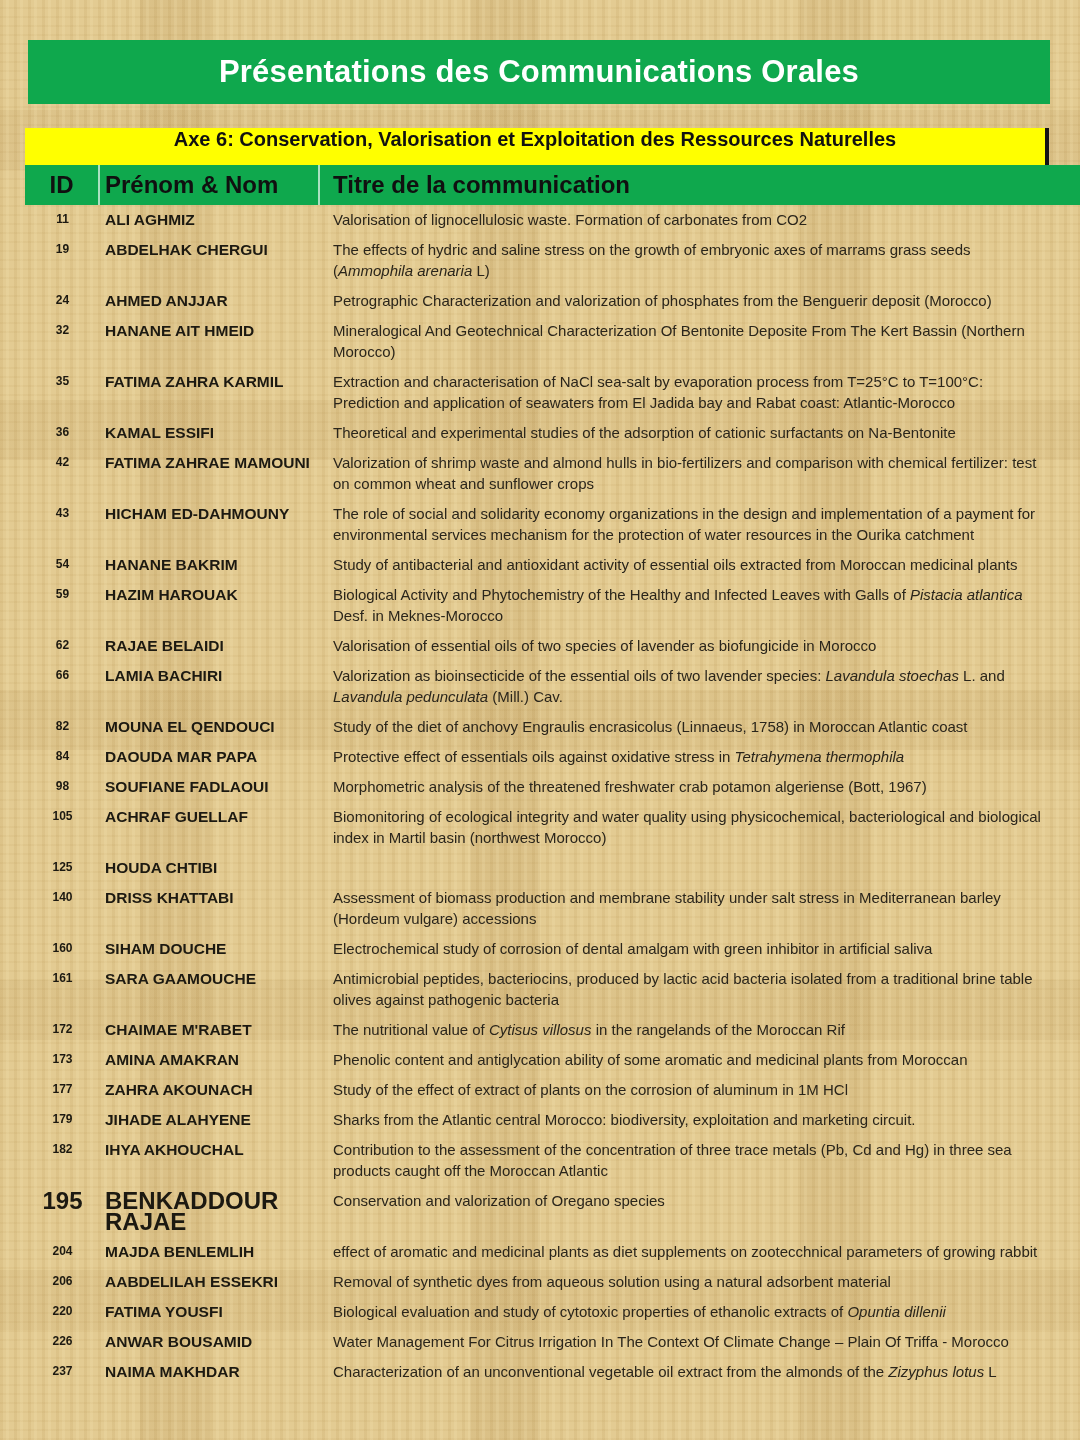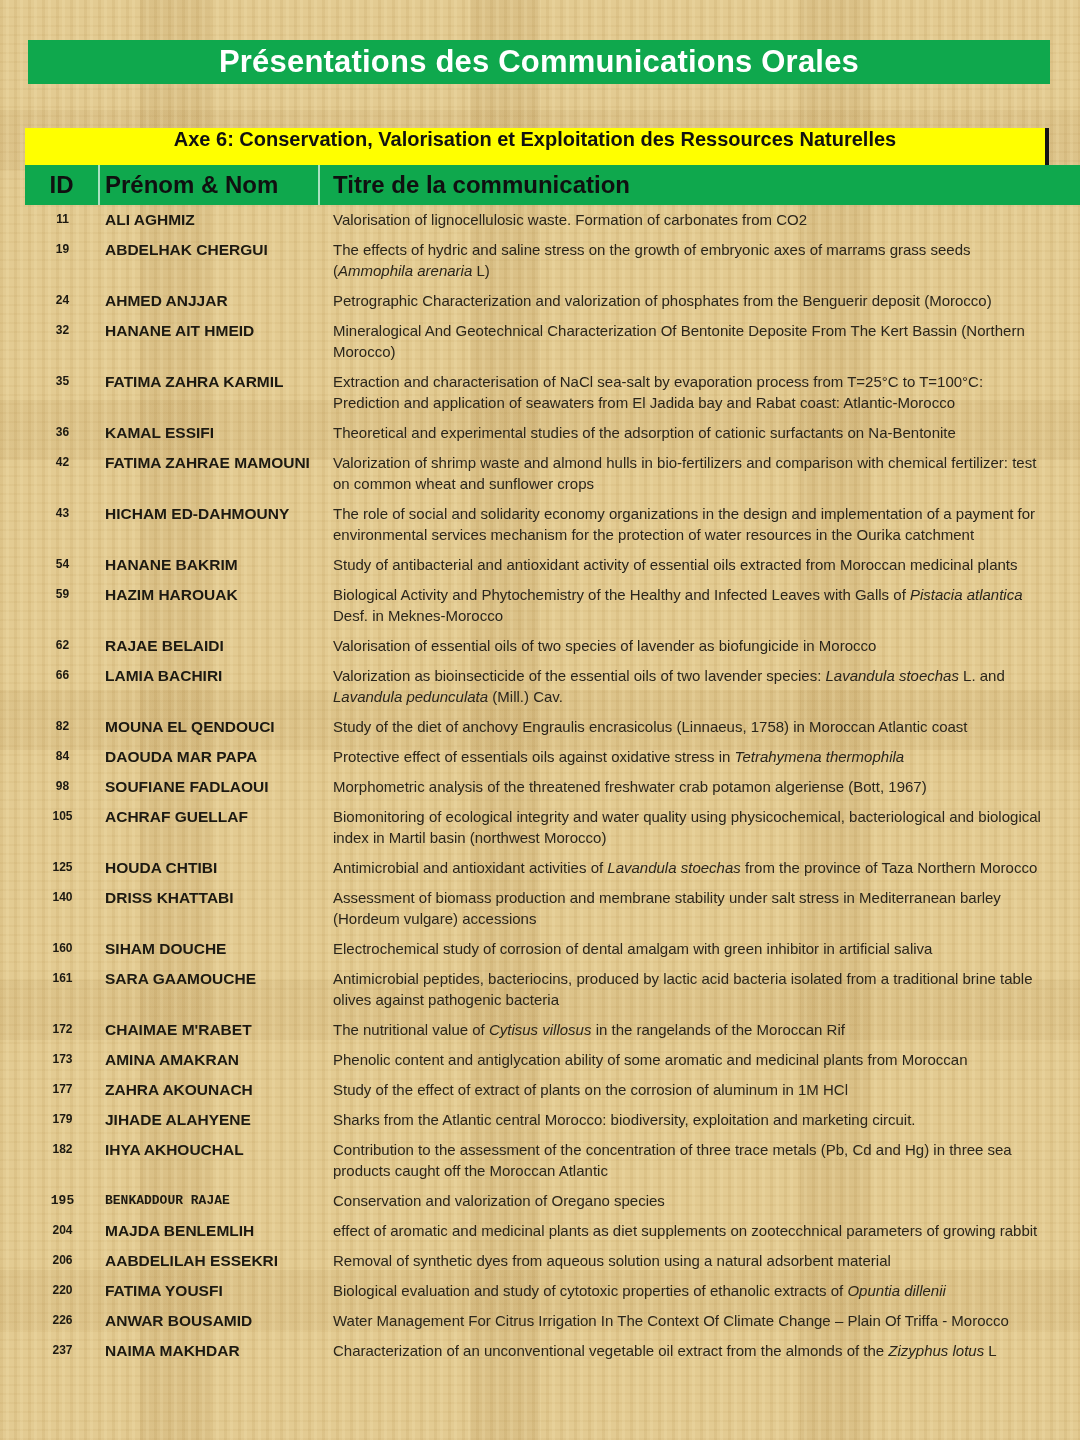--- a/index.html
+++ b/index.html
@@ -9,21 +9,21 @@
     overflow:hidden;
     font-family:"Liberation Sans", sans-serif;
     background-color:#e3cb92;
     background-image:
       repeating-linear-gradient(90deg, rgba(163,123,52,.10) 0 3px, rgba(0,0,0,0) 3px 6px, rgba(248,233,185,.18) 6px 9px, rgba(0,0,0,0) 9px 14px),
       repeating-linear-gradient(0deg, rgba(163,123,52,.07) 0 2px, rgba(0,0,0,0) 2px 9px),
       repeating-linear-gradient(90deg, rgba(0,0,0,0) 0 140px, rgba(146,104,41,.10) 140px 210px, rgba(0,0,0,0) 210px 330px),
       repeating-linear-gradient(0deg, rgba(0,0,0,0) 0 110px, rgba(146,104,41,.08) 110px 170px, rgba(0,0,0,0) 170px 290px);
   }
   .main-header{
-    position:absolute;left:28px;top:40px;width:1022px;height:44px;
+    position:absolute;left:28px;top:40px;width:1022px;height:64px;
     background:#0fa84d;
     display:flex;align-items:center;justify-content:center;
   }
   .main-header span{
     color:#ffffff;font-size:31px;font-weight:bold;letter-spacing:.2px;
   }
   .axe-band{
     position:absolute;left:25px;top:128px;width:1024px;height:37px;
     background:#ffff00;border-right:4px solid #141414;
     display:flex;justify-content:center;
@@ -50,21 +50,21 @@
   .row .id{
     text-align:center;font-weight:bold;font-size:12px;line-height:21px;color:#1c1911;
   }
   .row .name{
     padding-left:5px;font-weight:bold;font-size:15.5px;line-height:21px;color:#1c1911;
   }
   .row .title{
     padding-left:13px;padding-right:8px;
     font-size:15px;line-height:21px;color:#2a251b;
   }
-  .row.large .id,.row.large .name{font-size:13px;font-family:Liberation Mono, monospace;}
+  .row.large .id,.row.large .name{font-size:24px;}
 </style>
 </head>
 <body>
 
 <div class="page">
 
   <div class="main-header">
     <span>Présentations des Communications Orales</span>
   </div>
 
@@ -155,21 +155,20 @@
     <span class="title"><span>Morphometric analysis of the threatened freshwater crab potamon algeriense (Bott, 1967)</span></span>
   </div>
       <div class="row">
     <span class="id">105</span>
     <span class="name">ACHRAF GUELLAF</span>
     <span class="title"><span>Biomonitoring of ecological integrity and water quality using physicochemical, bacteriological and biological index in Martil basin (northwest Morocco)</span></span>
   </div>
       <div class="row">
     <span class="id">125</span>
     <span class="name">HOUDA CHTIBI</span>
-    <span class="title"><span>Antimicrobial and antioxidant activities of </span><i>Lavandula stoechas</i><span> from the province of Taza Northern Morocco</span></span>
   </div>
       <div class="row">
     <span class="id">140</span>
     <span class="name">DRISS KHATTABI</span>
     <span class="title"><span>Assessment of biomass production and membrane stability under salt stress in Mediterranean barley (Hordeum vulgare) accessions</span></span>
   </div>
       <div class="row">
     <span class="id">160</span>
     <span class="name">SIHAM DOUCHE</span>
     <span class="title"><span>Electrochemical study of corrosion of dental amalgam with green inhibitor in artificial saliva</span></span>

